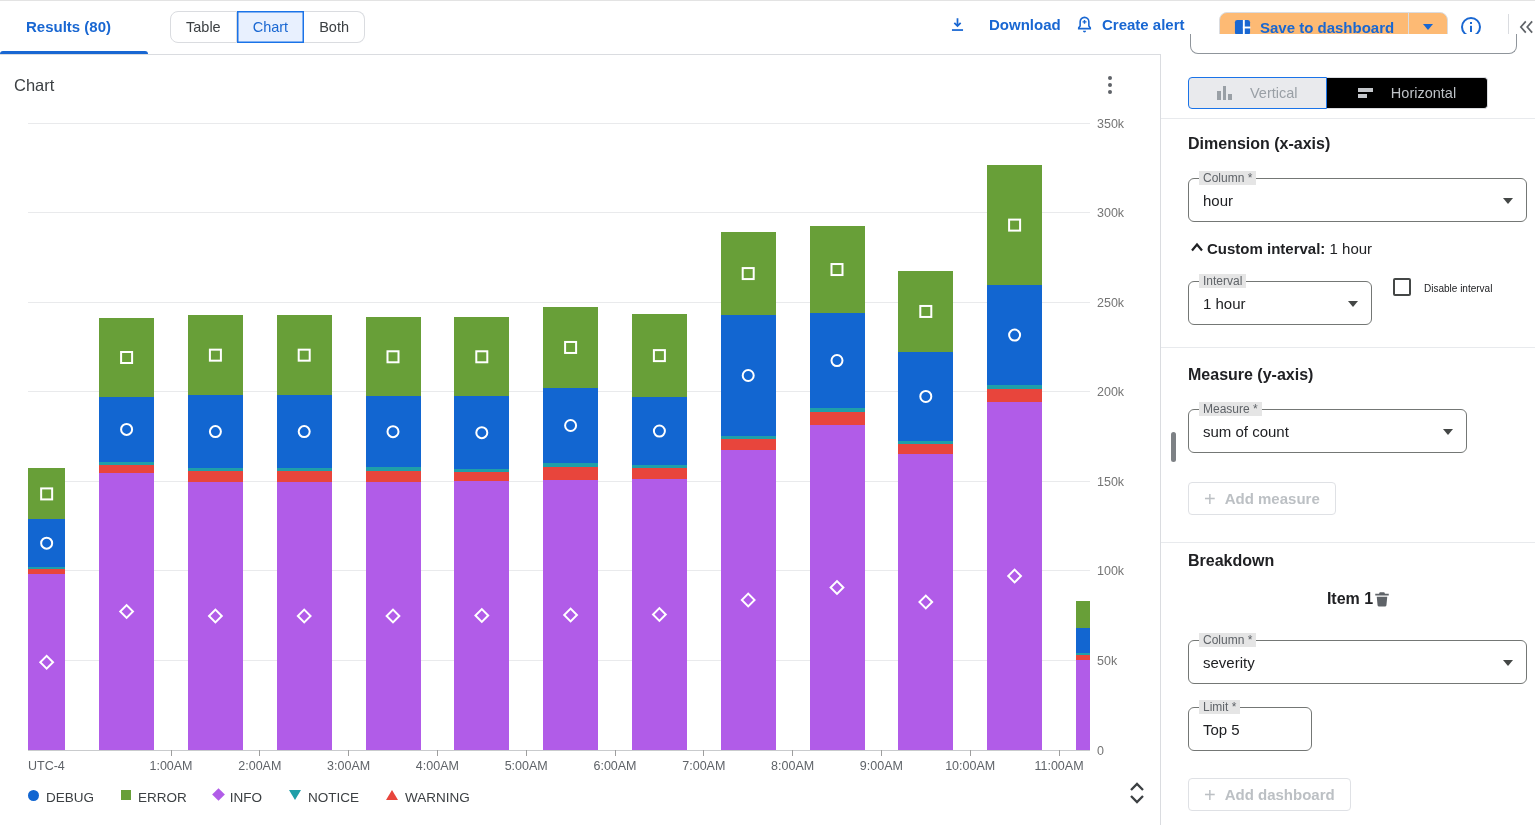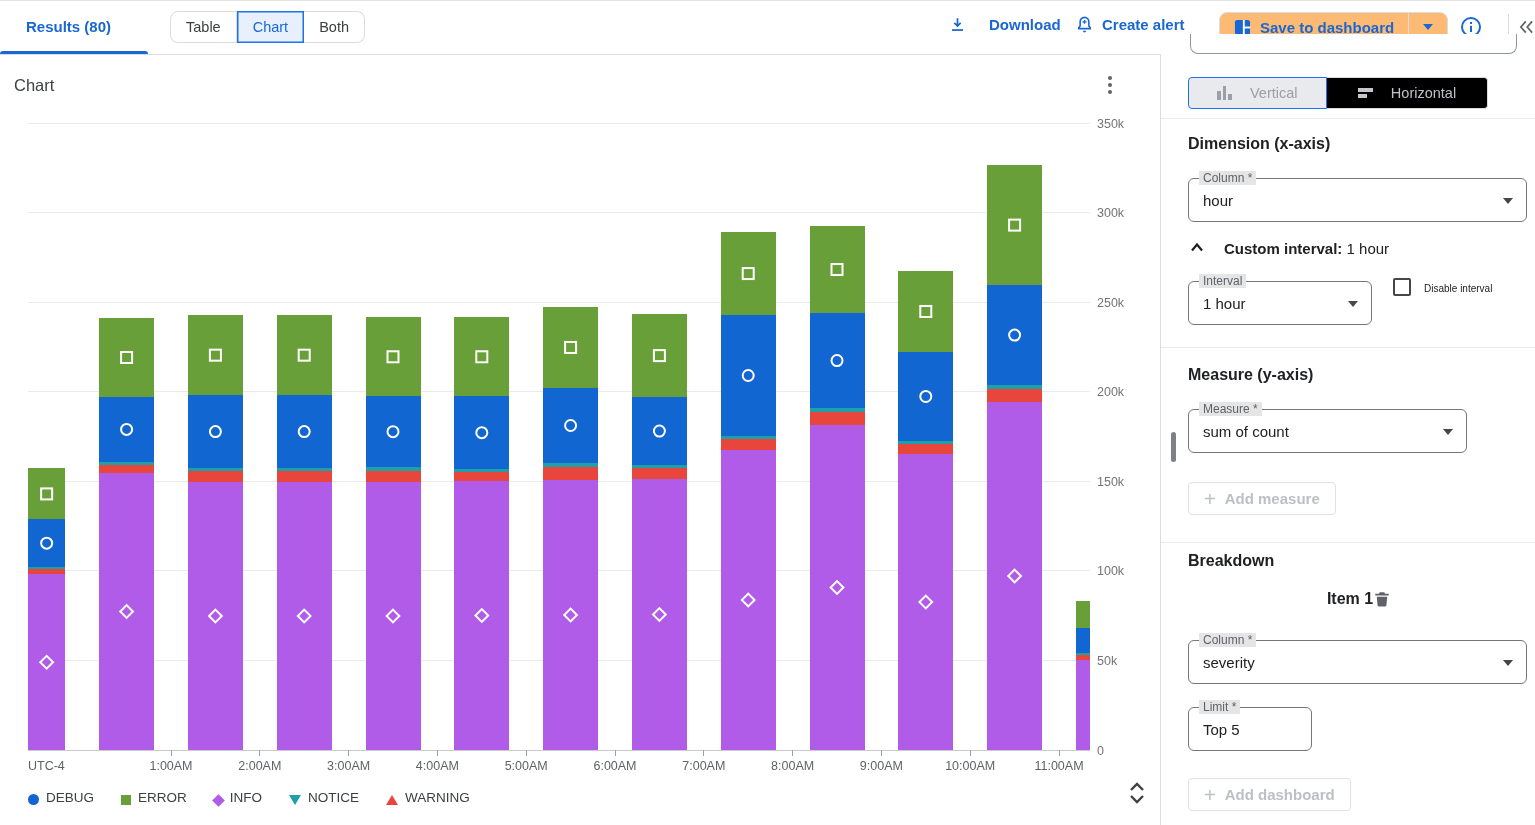--- a/index.html
+++ b/index.html
@@ -23,21 +23,21 @@
   .save-caret { width:38px; height:100%; display:flex; align-items:center; justify-content:center; cursor:pointer; }
   .caret-down { width:0; height:0; border-left:5px solid transparent; border-right:5px solid transparent; border-top:6px solid #1967d2; }
   .hdr-divider { left:1508px; top:14px; width:1px; height:26px; background:#dadce0; }
 
   
   .chart-title { left:14px; top:76px; font-size:16.5px; color:#3c4043; }
   .kebab { left:1101px; top:76px; width:18px; height:20px; display:flex; flex-direction:column; align-items:center; gap:3px; cursor:pointer; }
   .kebab i { width:4px; height:4px; border-radius:50%; background:#5f6368; }
   #chart-svg { position:absolute; left:0; top:54px; }
   .legend { left:28px; top:790px; display:flex; align-items:center; }
-  .legend-item { display:flex; align-items:flex-end; margin-right:27px; cursor:pointer; }
+  .legend-item { display:flex; align-items:flex-start; margin-right:27px; cursor:pointer; }
   .legend-item .lbl { margin-left:7px; font-size:13.5px; color:#3c4043; }
   .mk-circle  { width:11px; height:11px; border-radius:50%; }
   .mk-square  { width:10px; height:10px; }
   .mk-diamond { width:9px; height:9px; transform:rotate(45deg); }
   .mk-tri-down{ width:0; height:0; border-left:6px solid transparent; border-right:6px solid transparent; border-top:10px solid #000; }
   .mk-tri-up  { width:0; height:0; border-left:6px solid transparent; border-right:6px solid transparent; border-bottom:10px solid #000; }
   .unfold { left:1127px; top:781px; cursor:pointer; }
 
   
   .vert-divider { left:1160px; top:54px; width:1px; height:771px; background:#dadce0; }
@@ -49,21 +49,21 @@
   .tg-horizontal { width:161px; background:#000000; border:1px solid #dadce0; border-left:none; border-radius:0 4px 4px 0; color:#bdc1c6; }
   .vbars { display:flex; align-items:flex-end; gap:2px; height:14px; }
   .vbars i { width:3.5px; background:#9aa0a6; }
   .hbars { display:flex; flex-direction:column; gap:2.5px; width:15px; }
   .hbars i { height:3.5px; background:#c4c7cb; }
   .section-heading { font-size:16px; font-weight:700; color:#202124; left:1188px; }
   .mfield { position:absolute; border:1px solid #747775; border-radius:6px; background:#fff; cursor:pointer; }
   .mfield .flabel { position:absolute; top:-8px; left:10px; background:#e5e5e5; padding:0 4px; font-size:12px; color:#5f6368; white-space:nowrap; }
   .mfield .fvalue { position:absolute; left:14px; top:50%; transform:translateY(-50%); font-size:15px; color:#202124; }
   .mfield .fcaret { position:absolute; right:13px; top:50%; margin-top:-2px; width:0; height:0; border-left:5px solid transparent; border-right:5px solid transparent; border-top:6px solid #444746; }
-  .ci-row { left:1188px; top:239px; display:flex; align-items:center; gap:18px; }
+  .ci-row { left:1188px; top:239px; display:flex; align-items:center; gap:1px; }
   .ci-text { font-size:15px; color:#202124; }
   .ci-text b { font-weight:700; }
   .checkbox { left:1393px; top:278px; width:18px; height:18px; border:2px solid #444746; border-radius:2px; background:#fff; cursor:pointer; }
   .cb-label { left:1424px; top:277px; width:82px; font-size:10px; color:#202124; line-height:24px; }
   .add-btn { position:absolute; height:33px; border:1px solid #dfe1e5; border-radius:4px; background:#fff; display:flex; align-items:center; gap:9px; padding:0 15px; color:#bcc0c4; font-size:15px; font-weight:700; cursor:default; }
   .add-btn .plus { font-size:20px; font-weight:400; line-height:1; }
   .item-row { left:1188px; top:589px; width:342px; display:flex; justify-content:center; align-items:center; }
   .item-title { font-size:16px; font-weight:700; color:#202124; }
   .scroll-thumb { left:1171px; top:432px; width:5px; height:30px; border-radius:3px; background:#7d8185; }
 </style>

